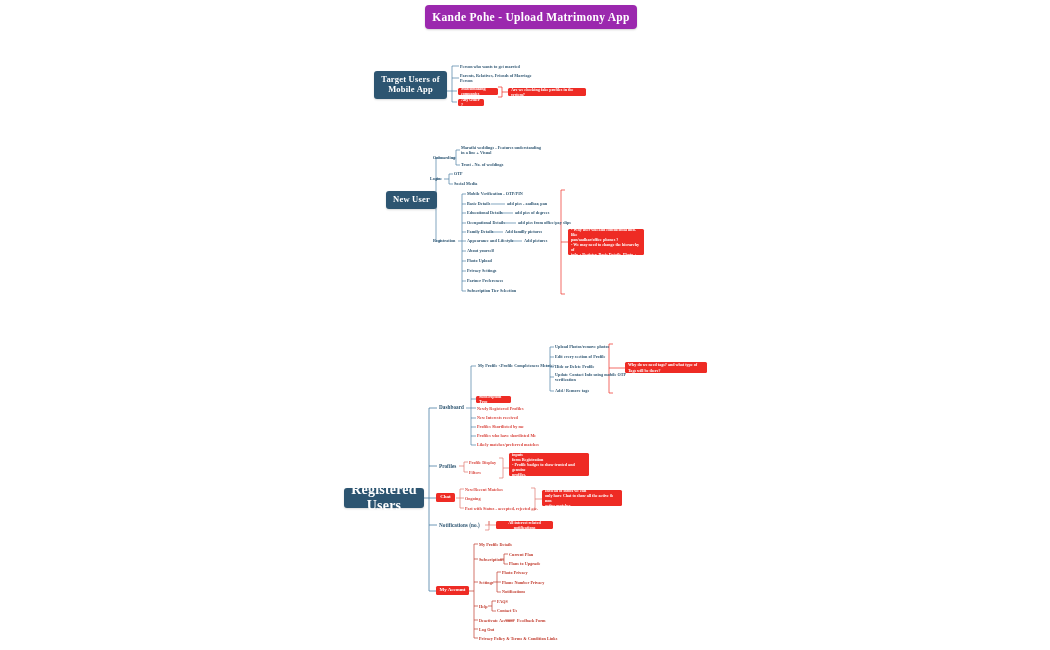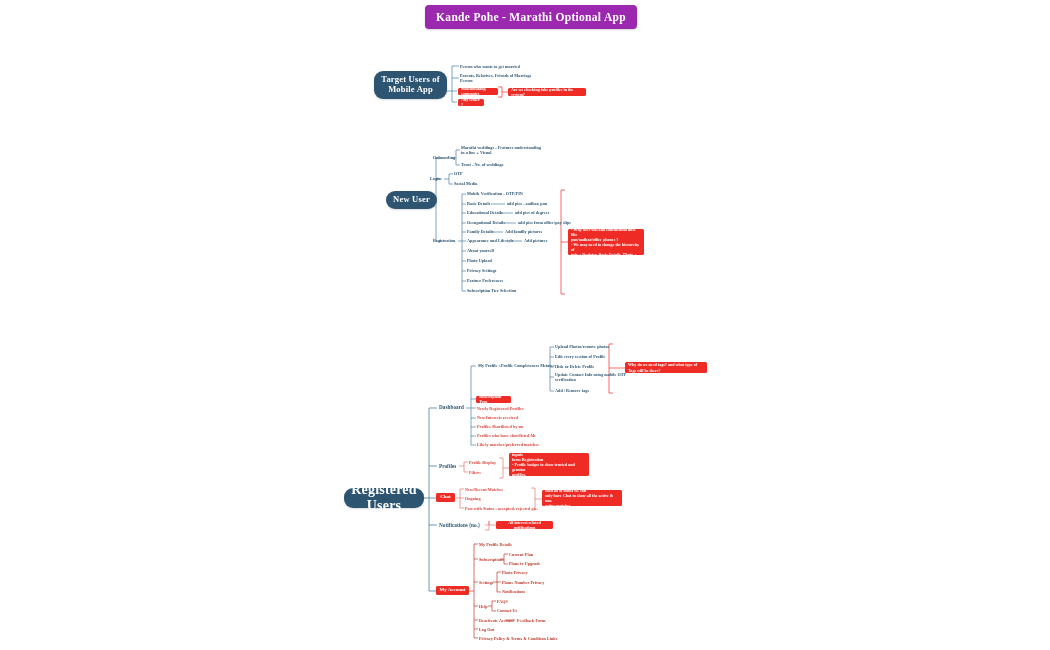--- a/index.html
+++ b/index.html
@@ -36,21 +36,21 @@
     font-size: 11.5px;
     border-radius: 4px;
     letter-spacing: .3px;
     box-shadow: 0 1px 2px rgba(0,0,0,.18);
   }
   .root-node {
     background: #2D5571;
     color: #ffffff;
     font-weight: bold;
     font-size: 10px;
-    border-radius: 9px;
+    border-radius: 3px;
     letter-spacing: .2px;
     box-shadow: 0 1px 2px rgba(0,0,0,.15);
   }
   .red-node {
     background: #EE2B24;
     color: #ffffff;
     font-weight: bold;
     font-size: 4.1px;
     border-radius: 1.5px;
     padding: 1px 3px;
@@ -216,21 +216,21 @@
 
       <path d="M488,606 L492,606"></path>
       <path d="M492,601 L492,611"></path>
       <path d="M492,601 L496,601"></path>
       <path d="M492,611 L496,611"></path>
 
       <path d="M505,620 L515,620"></path>
     </g>
   </svg>
 
-  <div class="node title-node" style="left:425px;top:5px;width:212px;height:24px;">Kande Pohe - Marathi Optional App</div>
+  <div class="node title-node" style="left:425px;top:5px;width:212px;height:24px;">Kande Pohe - Upload Matrimony App</div>
 
   <div class="node root-node" style="left:374px;top:71px;width:73px;height:28px;font-size:8.5px;">Target Users of
 Mobile App</div>
 
   <div class="leaf" style="left:460px;top:64px;">Person who wants to get married</div>
   <div class="leaf" style="left:460px;top:73px;">Parents, Relatives, Friends of Marriage
 Person</div>
   <div class="node red-node" style="left:458px;top:87.5px;width:40px;height:7px;">Matchmaking companies</div>
   <div class="node red-node" style="left:458px;top:98.5px;width:26px;height:7px;">Any Other ?</div>
   <div class="node red-node" style="left:508px;top:88px;width:78px;height:8px;">Are we checking fake profiles in the system?</div>

